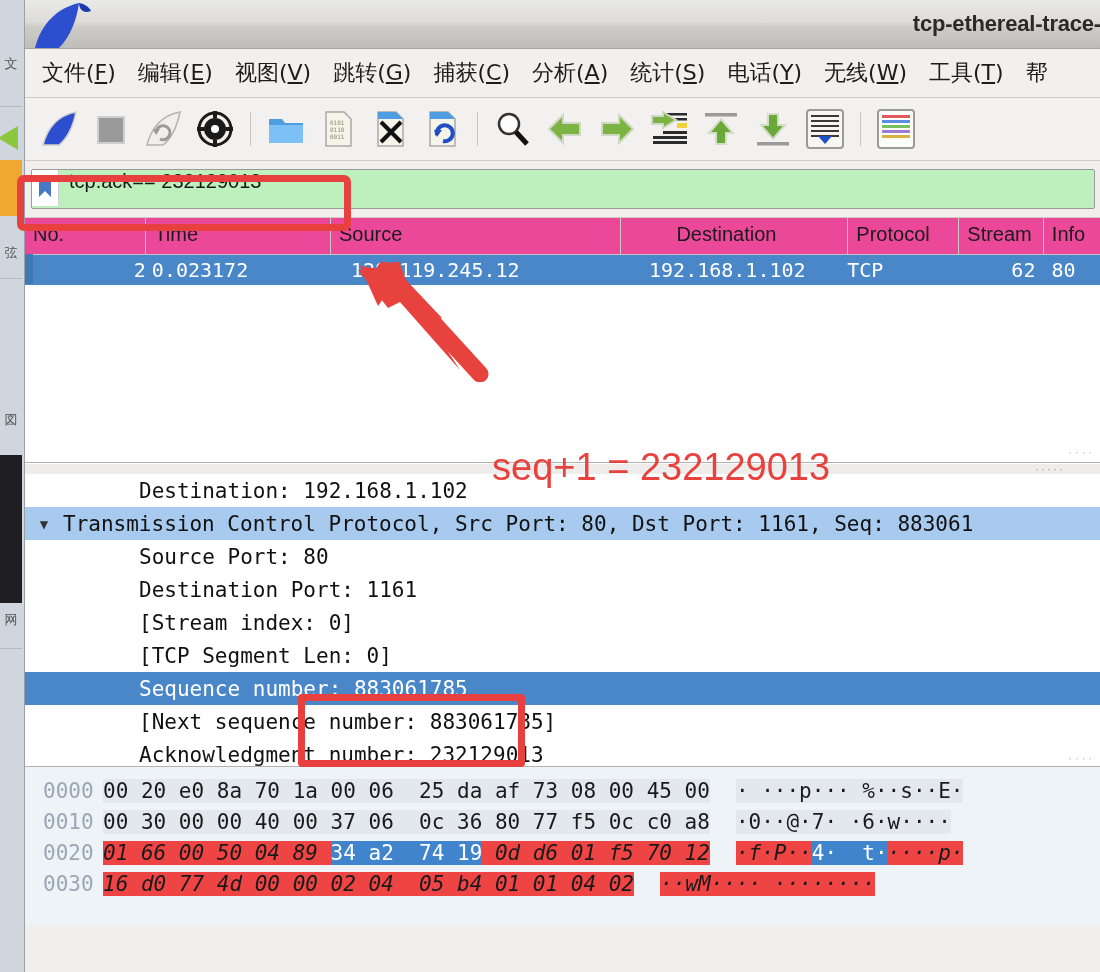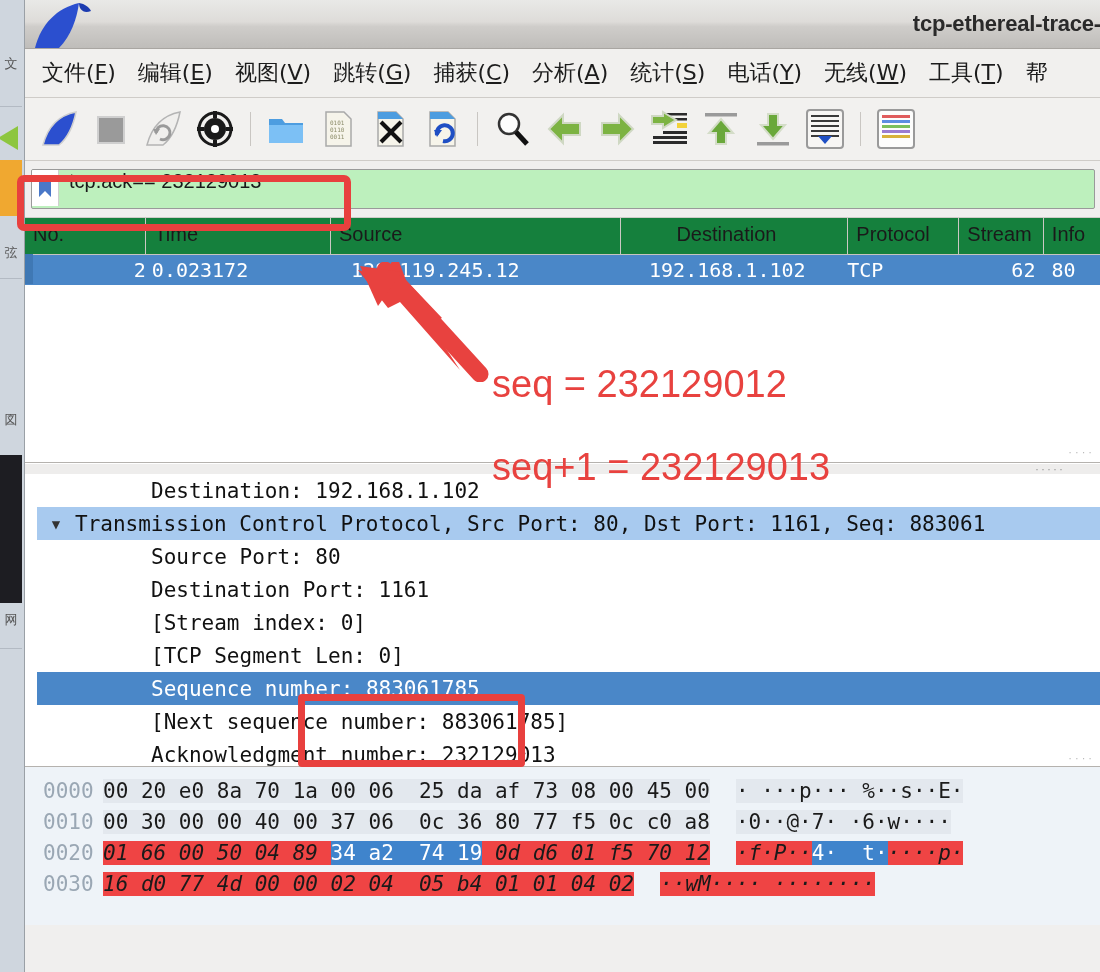--- a/index.html
+++ b/index.html
@@ -53,37 +53,37 @@
   .filter-field{display:flex;height:38px;flex:1;
      background:#bdf0bd;border:1px solid #9a9a9a;border-radius:2px;overflow:hidden;}
   .filter-bm{width:26px;height:36px;background:#fff;display:flex;align-items:center;
      justify-content:center;flex:0 0 auto;border-right:1px solid #cfcfcf;}
   .filter-text{font-size:20px;color:#1a1a1a;padding-left:10px;white-space:nowrap;
      font-family:"Liberation Sans",sans-serif;}
 
   
   .plist{height:244px;background:#fff;position:relative;overflow:hidden;
      border-bottom:1px solid #b5b2ae;}
-  .plist-head{display:flex;height:36px;background:#15803d;border-bottom:1px solid #c7c4c0;}
+  .plist-head{display:flex;height:36px;background:#ec4899;border-bottom:1px solid #c7c4c0;}
   .ph{font-size:20px;color:#1a1a1a;padding:5px 0 0 8px;border-right:1px solid #cbc8c4;
       box-sizing:border-box;white-space:nowrap;overflow:hidden;
       font-family:"Liberation Sans",sans-serif;}
   .prow{display:flex;height:30px;background:#4a87c8;color:#fff;align-items:center;
      font-family:"DejaVu Sans Mono","Liberation Mono",monospace;font-size:20px;}
   .pc{box-sizing:border-box;padding:0 6px;white-space:nowrap;overflow:hidden;}
   .pc.r{text-align:right;}
   .plist-sel-left{position:absolute;left:0;top:36px;width:8px;height:30px;background:#3f78b4;}
 
   
   .sash{height:10px;background:#eeedec;position:relative;border-top:1px solid #fff;}
   .sash .dots{position:absolute;right:36px;top:3px;font-size:12px;color:#9a9a9a;letter-spacing:2px;line-height:4px;}
 
   
   .detail{height:292px;background:#fff;overflow:hidden;position:relative;
-     border-bottom:1px solid #b5b2ae;padding-left:12px;}
+     border-bottom:1px solid #b5b2ae;}
   .drow{height:33px;display:flex;align-items:center;white-space:nowrap;
      font-family:"DejaVu Sans Mono","Liberation Mono",monospace;font-size:21px;color:#111;}
   .drow.sel-light{background:#a8caef;}
   .drow.sel-dark{background:#4a87c8;color:#fff;}
   .tw{width:38px;text-align:center;font-size:14px;color:#333;flex:0 0 auto;}
   .ind1{padding-left:76px;}
   .ind0{padding-left:0px;}
 
   
   .hexpane{height:150px;background:#eef3f8;overflow:hidden;position:relative;padding-top:8px;}
@@ -393,22 +393,19 @@
   </div>
 
   <div class="anno anno-box" style="left:17px;top:175px;width:334px;height:56px;"></div>
 
   <svg class="anno" style="left:330px;top:262px;width:190px;height:120px;" width="190" height="120" viewBox="0 0 190 120">
     <path d="M150 118 L120 72 L132 66 L96 28 L86 2 L74 24 L48 18 L78 56 L90 50 Z" fill="#e8423f" transform="translate(-20,-10) scale(1.0)"></path>
     <path d="M55 8 L150 112" stroke="#e8423f" stroke-width="17" stroke-linecap="round"></path>
     <path d="M30 4 L72 10 L48 44 Z" fill="#e8423f"></path>
   </svg>
 
-  <div class="anno" style="left:492px;top:363px;">
-    <span class="anno-text">seq = 232129012</span>
-  </div>
   <div class="anno" style="left:492px;top:418px;margin-top:28px;">
     <span class="anno-text">seq+1 = 232129013</span>
   </div>
 
   <div class="anno anno-box sq" style="left:298px;top:694px;width:227px;height:73px;"></div>
 
 </div>
 
 </body></html>

